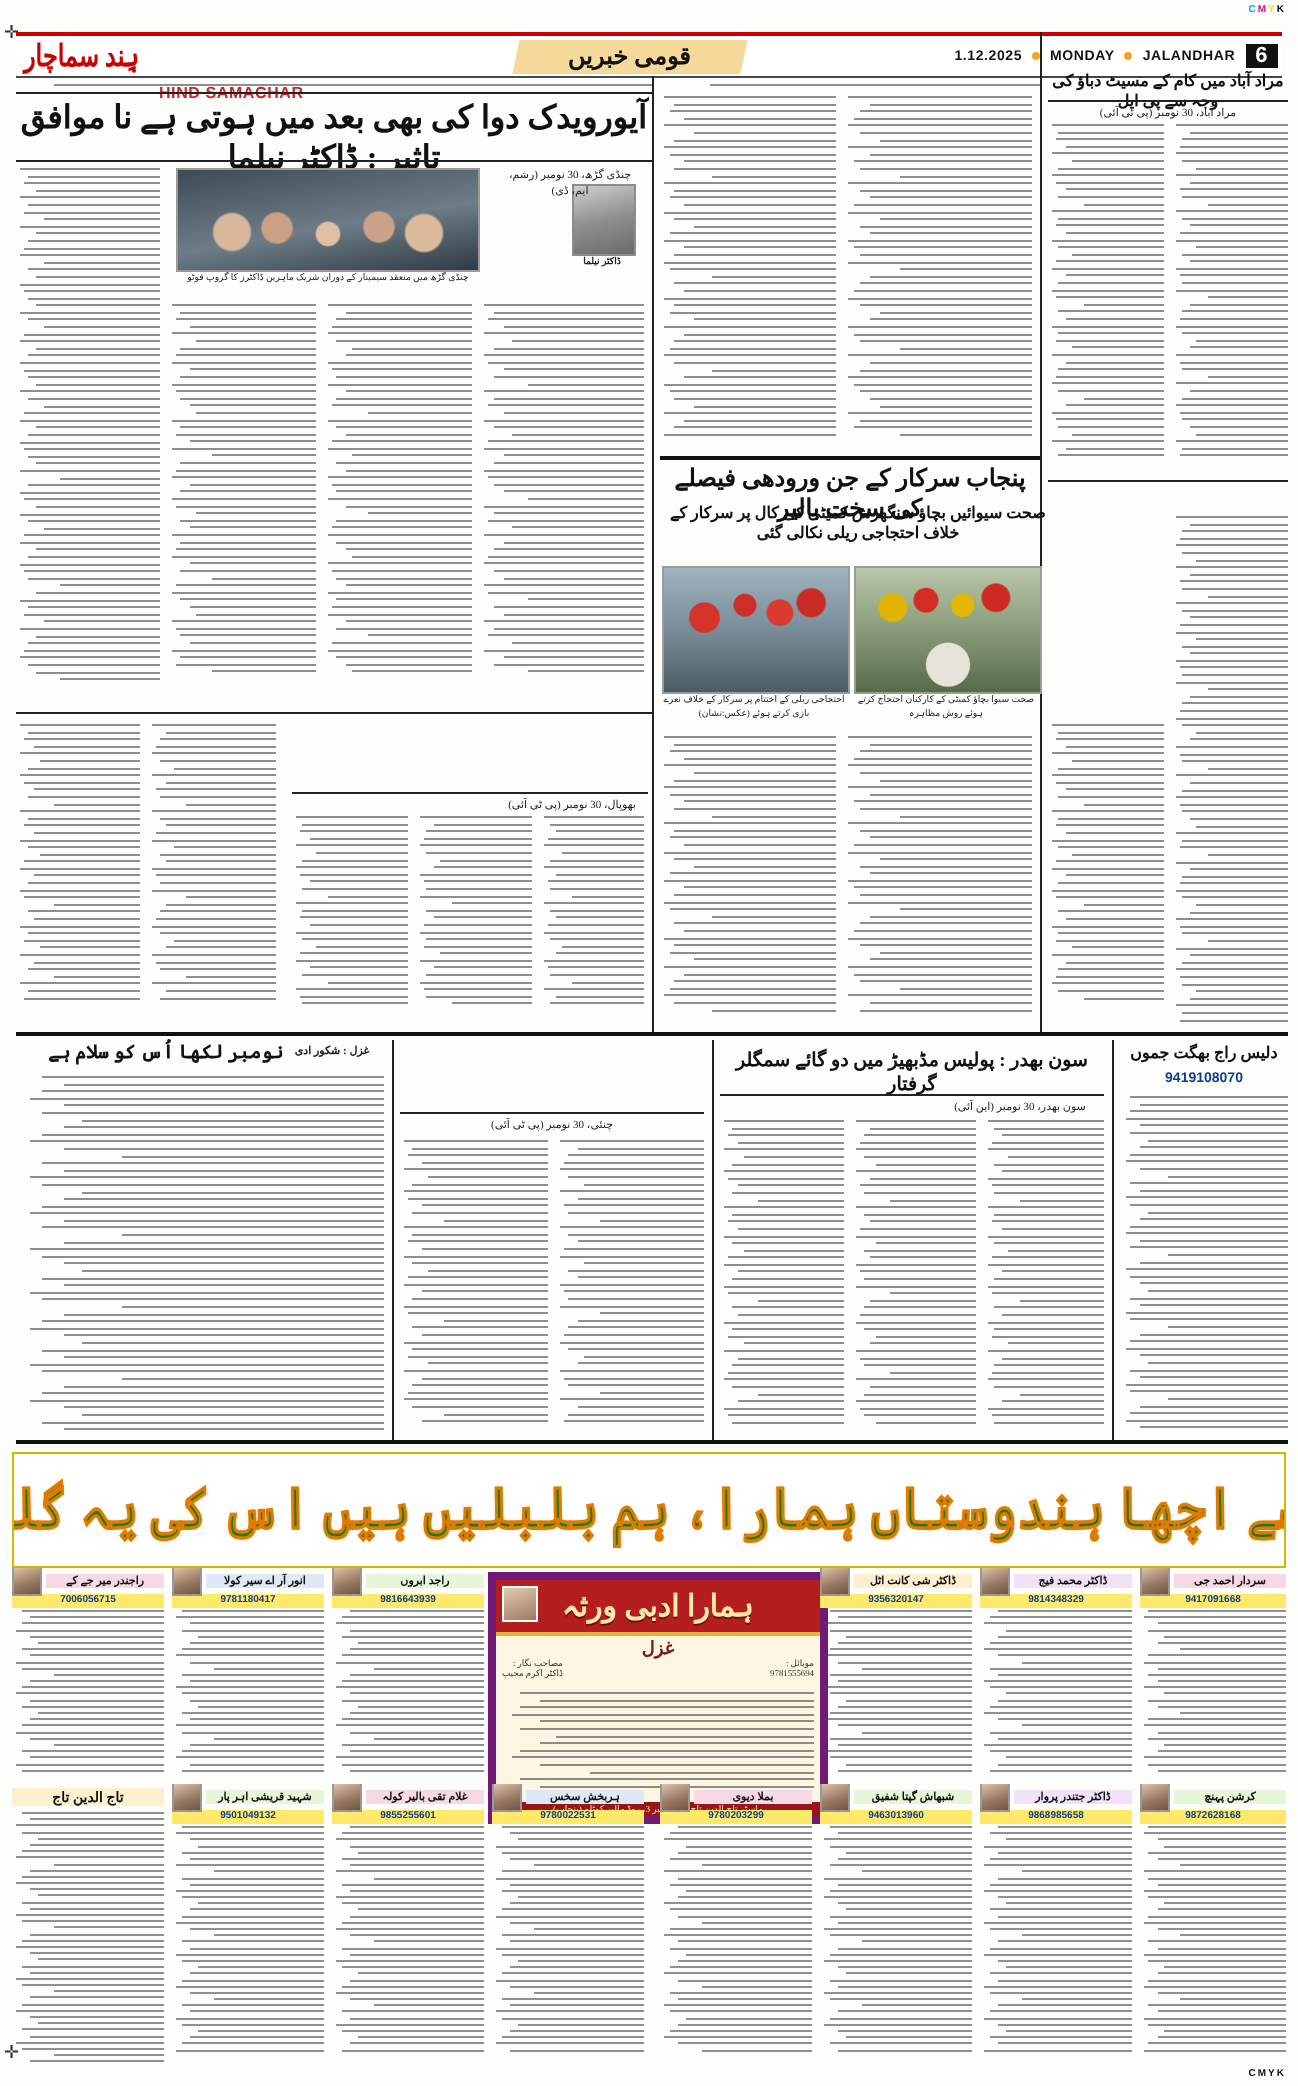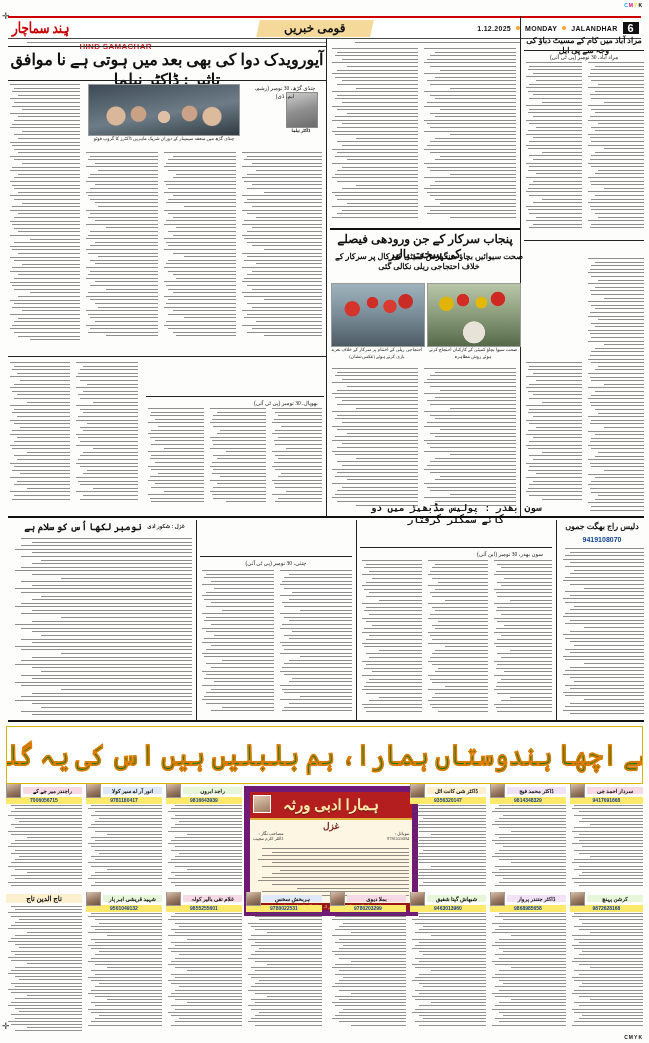--- a/index.html
+++ b/index.html
@@ -106,21 +106,21 @@
   .p-name{flex:1;direction:rtl;text-align:center;font-size:5.5px;font-weight:bold;
           background:#f6d9e4;padding:1px 1px 0 1px;line-height:1.2;}
   .p-name.b2{background:#dfe8f7}.p-name.b3{background:#e7f5d9}
   .p-name.b4{background:#fdf0cf}.p-name.b5{background:#f2e2f7}
   .p-phone{font-family:"Liberation Sans",sans-serif;font-size:5px;font-weight:bold;
            color:#0b3f8f;text-align:center;background:#ffe96b;line-height:1.4;}
   .p-body{direction:rtl;margin-top:1px;}
   .p-body .ln{height:1px;margin-bottom:2.2px;opacity:.6}
 
   
-  .ghazal{position:absolute;border:6px solid #701a75;background:#fdf6e3;overflow:hidden;font-family:Liberation Serif, serif;}
+  .ghazal{position:absolute;border:4px solid #701a75;background:#fdf6e3;overflow:hidden;font-family:Liberation Serif, serif;}
   .gz-top{height:26px;background:#b41e1e;position:relative;
           border-bottom:2px solid #e0b43c;}
   .gz-title{position:absolute;inset:0;display:flex;align-items:center;justify-content:center;
             color:#ffe9a8;font-size:15px;font-weight:bold;direction:rtl;
             text-shadow:0 1px 0 #6d0d0d;}
   .gz-sub{text-align:center;direction:rtl;font-size:9px;font-weight:bold;
           margin-top:1px;color:#7a1a1a;}
   .gz-meta{display:flex;justify-content:space-between;font-size:4.4px;direction:rtl;
            padding:0 3px;color:#333;}
   .gz-foot{background:#9a1616;color:#ffe9a8;font-size:4.6px;text-align:center;
@@ -1202,21 +1202,21 @@
         <div class="ln s4"></div>
         <div class="ln s2"></div>
         <div class="ln s5"></div>
       <div class="ln s1"></div>
         <div class="ln s3"></div>
         <div class="ln s2"></div>
         <div class="ln s4"></div>
     </div>
   </div>
 
-  <div class="hl hl-sm urdu" style="position:absolute;left:360px;top:503px;width:192px;font-family:Liberation Mono, monospace;">سون بھدر : پولیس مڈبھیڑ میں دو گائے سمگلر گرفتار</div>
+  <div class="hl hl-sm urdu" style="position:absolute;left:360px;top:526px;width:192px;">سون بھدر : پولیس مڈبھیڑ میں دو گائے سمگلر گرفتار</div>
   <div class="rule hrule" style="position:absolute;left:360px;top:547px;width:192px;"></div>
   <div class="kicker" style="position:absolute;left:470px;top:550px;width:80px;">سون بھدر، 30 نومبر (این آئی)</div>
   <div class="col" style="left:362px;top:560px;width:60px;height:156px;">
     <div class="body-lines">
       <div class="ln s1"></div>
         <div class="ln s2"></div>
         <div class="ln s4"></div>
         <div class="ln s3"></div>
       <div class="ln s1"></div>
         <div class="ln s6"></div>

